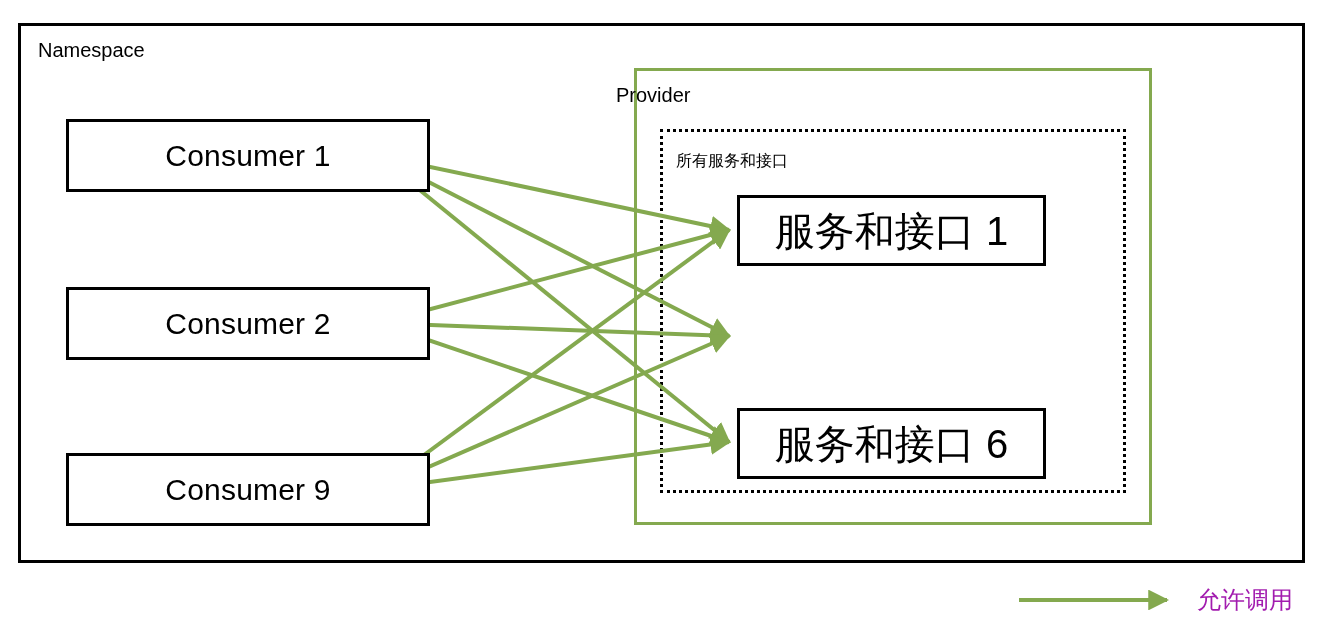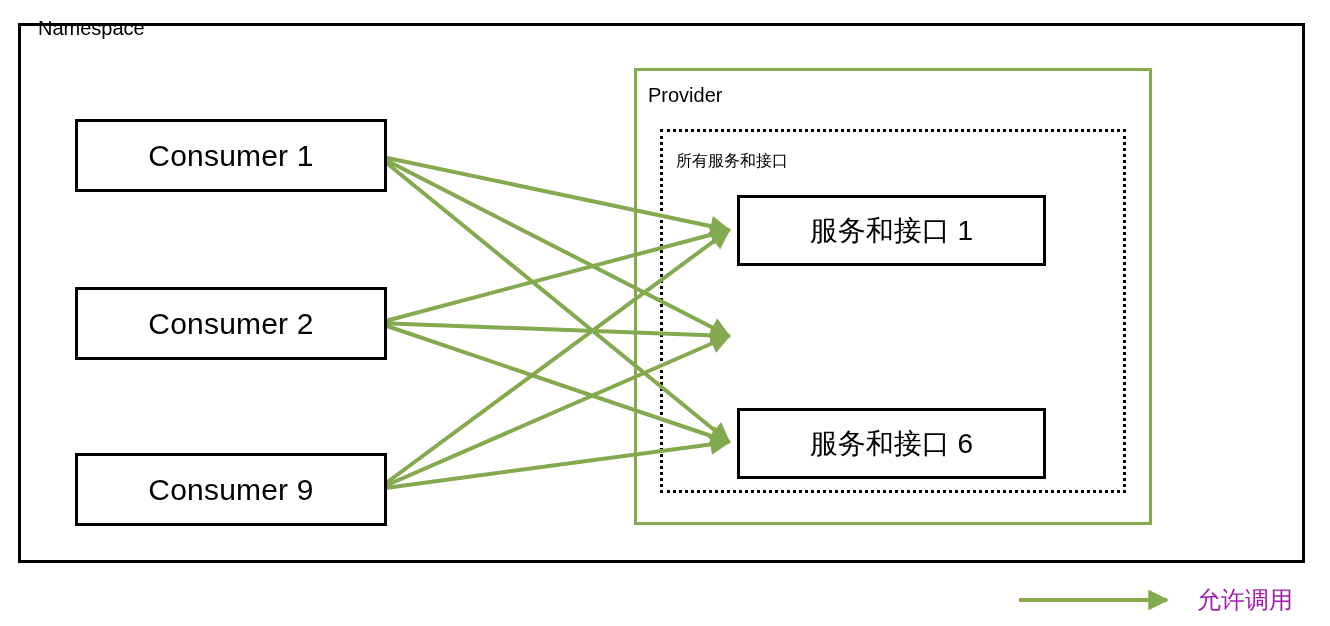--- a/index.html
+++ b/index.html
@@ -26,40 +26,40 @@
     top: 23px;
     width: 1287px;
     height: 540px;
     border: 3px solid #000000;
     box-sizing: border-box;
     background: transparent;
   }
   .namespace-label {
     position: absolute;
     left: 38px;
-    top: 16px;
+    top: 38px;
     font-size: 20px;
     line-height: 24px;
     color: #000000;
     white-space: nowrap;
   }
 
   .provider-box {
     position: absolute;
     left: 634px;
     top: 68px;
     width: 518px;
     height: 457px;
     border: 3px solid #84A94F;
     box-sizing: border-box;
     background: transparent;
   }
   .provider-label {
     position: absolute;
-    left: 648px;
+    left: 616px;
     top: 83px;
     font-size: 20px;
     line-height: 24px;
     color: #000000;
     white-space: nowrap;
   }
 
   .all-services-box {
     position: absolute;
     left: 660px;
@@ -85,36 +85,36 @@
     position: absolute;
     border: 3px solid #000000;
     box-sizing: border-box;
     background: #ffffff;
     display: flex;
     align-items: center;
     justify-content: center;
     text-align: center;
   }
   .consumer-box {
-    left: 75px;
-    width: 312px;
+    left: 66px;
+    width: 364px;
     height: 73px;
   }
   .consumer-box .node-label {
     font-size: 30px;
     line-height: 34px;
     letter-spacing: 0.2px;
   }
   .service-box {
     left: 737px;
     width: 309px;
     height: 71px;
   }
   .service-box .node-label {
-    font-size: 28px;
+    font-size: 40px;
     line-height: 36px;
   }
   .node-label {
     color: #000000;
     white-space: nowrap;
   }
 
   #c1 { top: 119px; }
   #c2 { top: 287px; text-align: center; }
   #c3 { top: 453px; }

